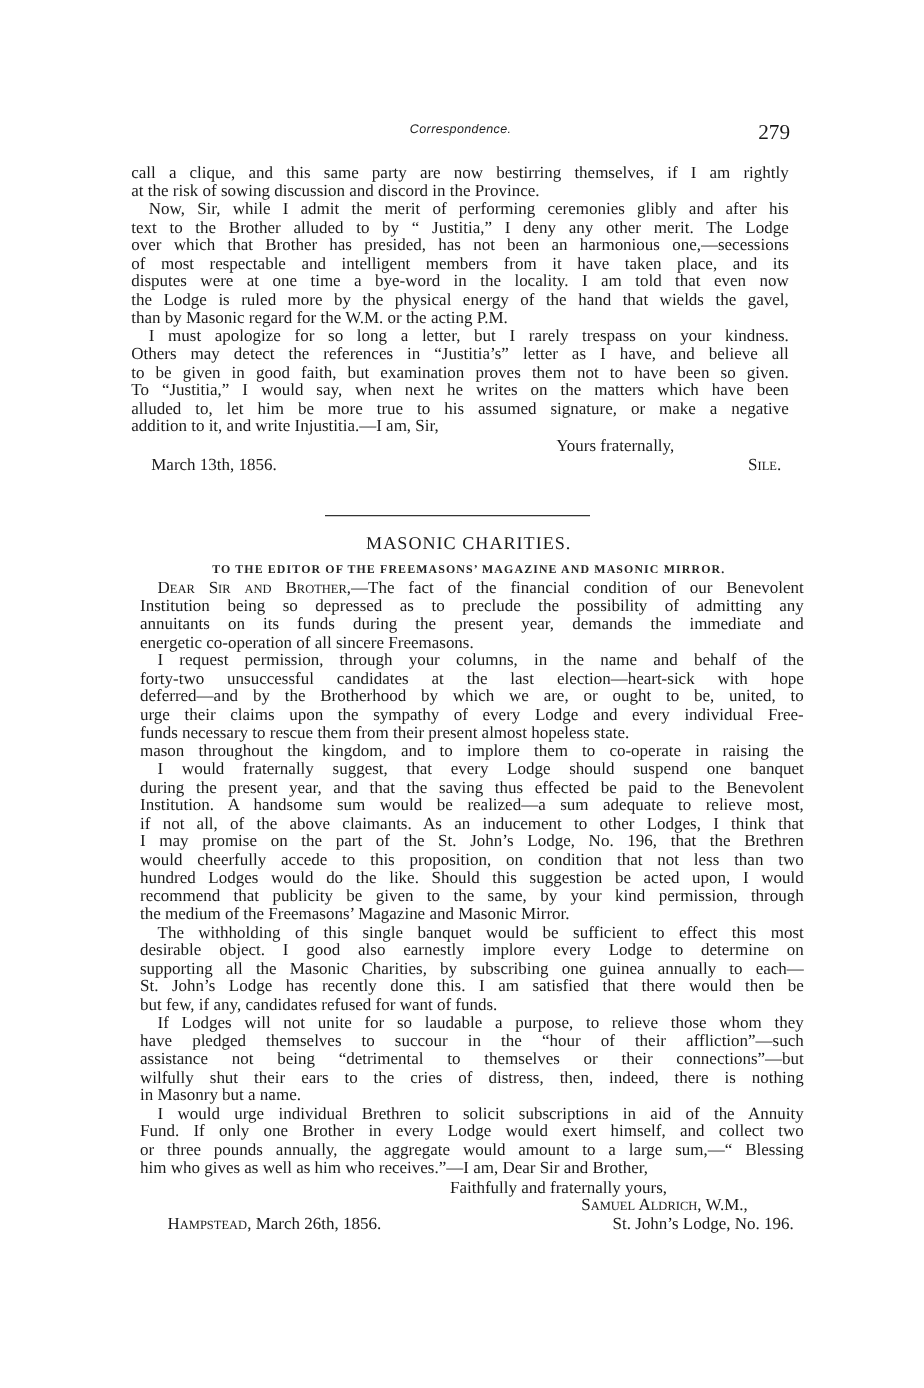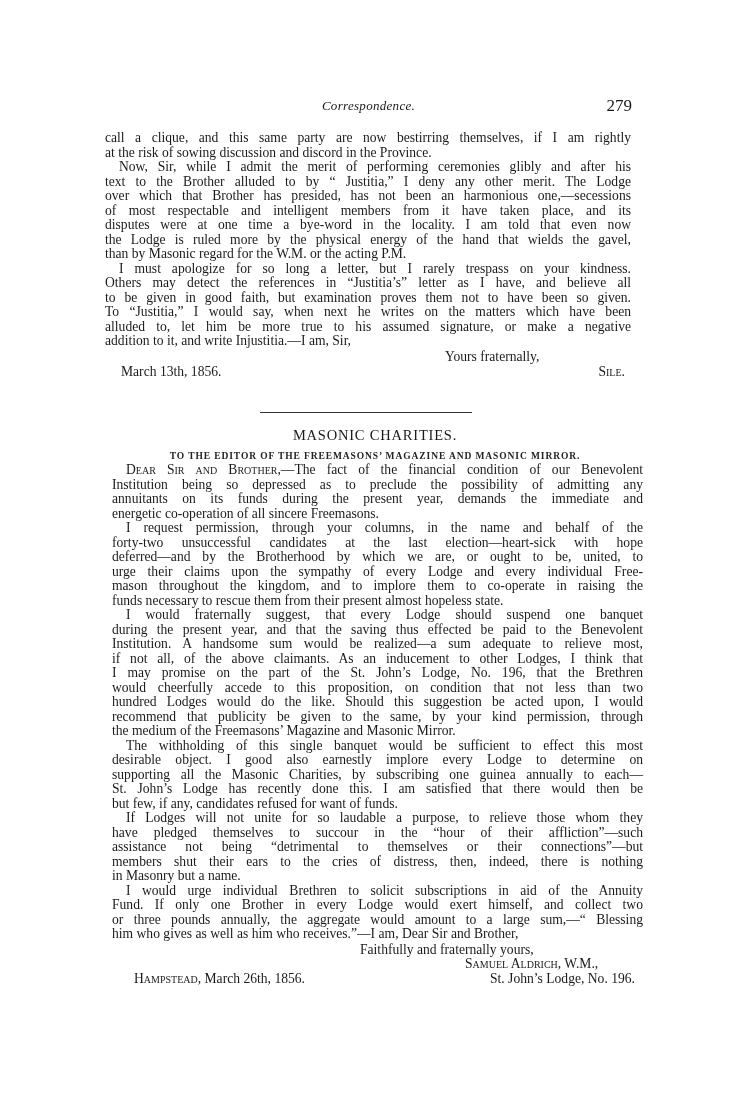--- a/index.html
+++ b/index.html
@@ -1,21 +1,21 @@
 <!DOCTYPE html>
 <html><head>
 <meta charset="utf-8">
 <style>
   html, body { margin: 0; padding: 0; background: #ffffff; }
   body { width: 739px; height: 1110px; position: relative; overflow: hidden;
          font-family: "DejaVu Serif", "Liberation Serif", serif; color: #1a1a1a; }
   .page { position: absolute; left: 0; top: 0; width: 739px; height: 1110px; }
   .running-head { position: absolute; top: 98px; left: 105px; width: 527px; height: 22px; }
   .rh-title { position: absolute; left: 0; right: 0; text-align: center; font-style: italic;
-              font-size: 13px; font-family: Liberation Serif, serif; letter-spacing: 0.3px; }
+              font-size: 10px; font-family: Liberation Sans, sans-serif; letter-spacing: 0.3px; }
   .rh-page { position: absolute; right: 0; top: -2px; font-size: 17px; font-family: "Liberation Serif", serif; }
   .col { position: absolute; font-family: "Liberation Serif", serif; font-size: 13.6px; }
   .col1 { left: 105px; top: 131px; width: 526px; }
   .col2 { left: 112px; top: 463px; width: 531px; }
   .ln { display: block; height: 14.5px; line-height: 14.5px; white-space: nowrap;
         text-align: justify; text-align-last: justify; overflow: visible; }
   .ln.last { text-align-last: left; }
   .ln.indent { padding-left: 14px; }
   em, .it { }
   .sc { font-variant: small-caps; }
@@ -82,22 +82,22 @@
           <span class="ln indent"><span class="sc">Dear Sir and Brother,</span><span>—The fact of the financial condition of our Benevolent</span></span>
           <span class="ln"><span>Institution being so depressed as to preclude the possibility of admitting any</span></span>
           <span class="ln"><span>annuitants on its funds during the present year, demands the immediate and</span></span>
           <span class="ln last"><span>energetic co-operation of all sincere Freemasons.</span></span>
         </div>
         <div>
           <span class="ln indent"><span>I request permission, through your columns, in the name and behalf of the</span></span>
           <span class="ln"><span>forty-two unsuccessful candidates at the last election—heart-sick with hope</span></span>
           <span class="ln"><span>deferred—and by the Brotherhood by which we are, or ought to be, united, to</span></span>
           <span class="ln"><span>urge their claims upon the sympathy of every Lodge and every individual Free-</span></span>
+          <span class="ln last"><span>funds necessary to rescue them from their present almost hopeless state.</span></span>
           <span class="ln"><span>mason throughout the kingdom, and to implore them to co-operate in raising the</span></span>
-          <span class="ln last"><span>funds necessary to rescue them from their present almost hopeless state.</span></span>
         </div>
         <div>
           <span class="ln indent"><span>I would fraternally suggest, that every Lodge should suspend one banquet</span></span>
           <span class="ln"><span>during the present year, and that the saving thus effected be paid to the Benevolent</span></span>
           <span class="ln"><span>Institution.  A handsome sum would be realized—a sum adequate to relieve most,</span></span>
           <span class="ln"><span>if not all, of the above claimants.  As an inducement to other Lodges, I think that</span></span>
           <span class="ln"><span>I may promise on the part of the St. John’s Lodge, No. 196, that the Brethren</span></span>
           <span class="ln"><span>would cheerfully accede to this proposition, on condition that not less than two</span></span>
           <span class="ln"><span>hundred Lodges would do the like.  Should this suggestion be acted upon, I would</span></span>
           <span class="ln"><span>recommend that publicity be given to the same, by your kind permission, through</span></span>
@@ -107,21 +107,21 @@
           <span class="ln indent"><span>The withholding of this </span><span class="it">single</span><span> banquet would be sufficient to effect this most</span></span>
           <span class="ln"><span>desirable object.  I good also earnestly implore every Lodge to determine on</span></span>
           <span class="ln"><span>supporting all the Masonic Charities, by subscribing one guinea annually to each—</span></span>
           <span class="ln"><span>St. John’s Lodge has recently done this.  I am satisfied that there would then be</span></span>
           <span class="ln last"><span>but few, if any, candidates refused for want of funds.</span></span>
         </div>
         <div>
           <span class="ln indent"><span>If Lodges will not unite for so laudable a purpose, to relieve those whom they</span></span>
           <span class="ln"><span>have pledged themselves to succour in the “hour of their affliction”—such</span></span>
           <span class="ln"><span>assistance not being “detrimental to themselves or their connections”—but</span></span>
-          <span class="ln"><span class="it">members</span><span> shut their ears to the cries of distress, then, indeed, there is </span><span class="it">nothing</span></span>
+          <span class="ln"><span class="it">wilfully</span><span> shut their ears to the cries of distress, then, indeed, there is </span><span class="it">nothing</span></span>
           <span class="ln last"><span class="it">in Masonry but a name.</span></span>
         </div>
         <div>
           <span class="ln indent"><span>I would urge individual Brethren to solicit subscriptions in aid of the Annuity</span></span>
           <span class="ln"><span>Fund.  If only one Brother in every Lodge would </span><span class="it">exert</span><span> himself, and collect two</span></span>
           <span class="ln"><span>or three pounds </span><span class="it">annually</span><span>, the aggregate would amount to a large sum,—“ Blessing</span></span>
           <span class="ln last"><span>him who gives as well as him who receives.”—I am, Dear Sir and Brother,</span></span>
         </div>
       </div>
     <div class="sig-block">

